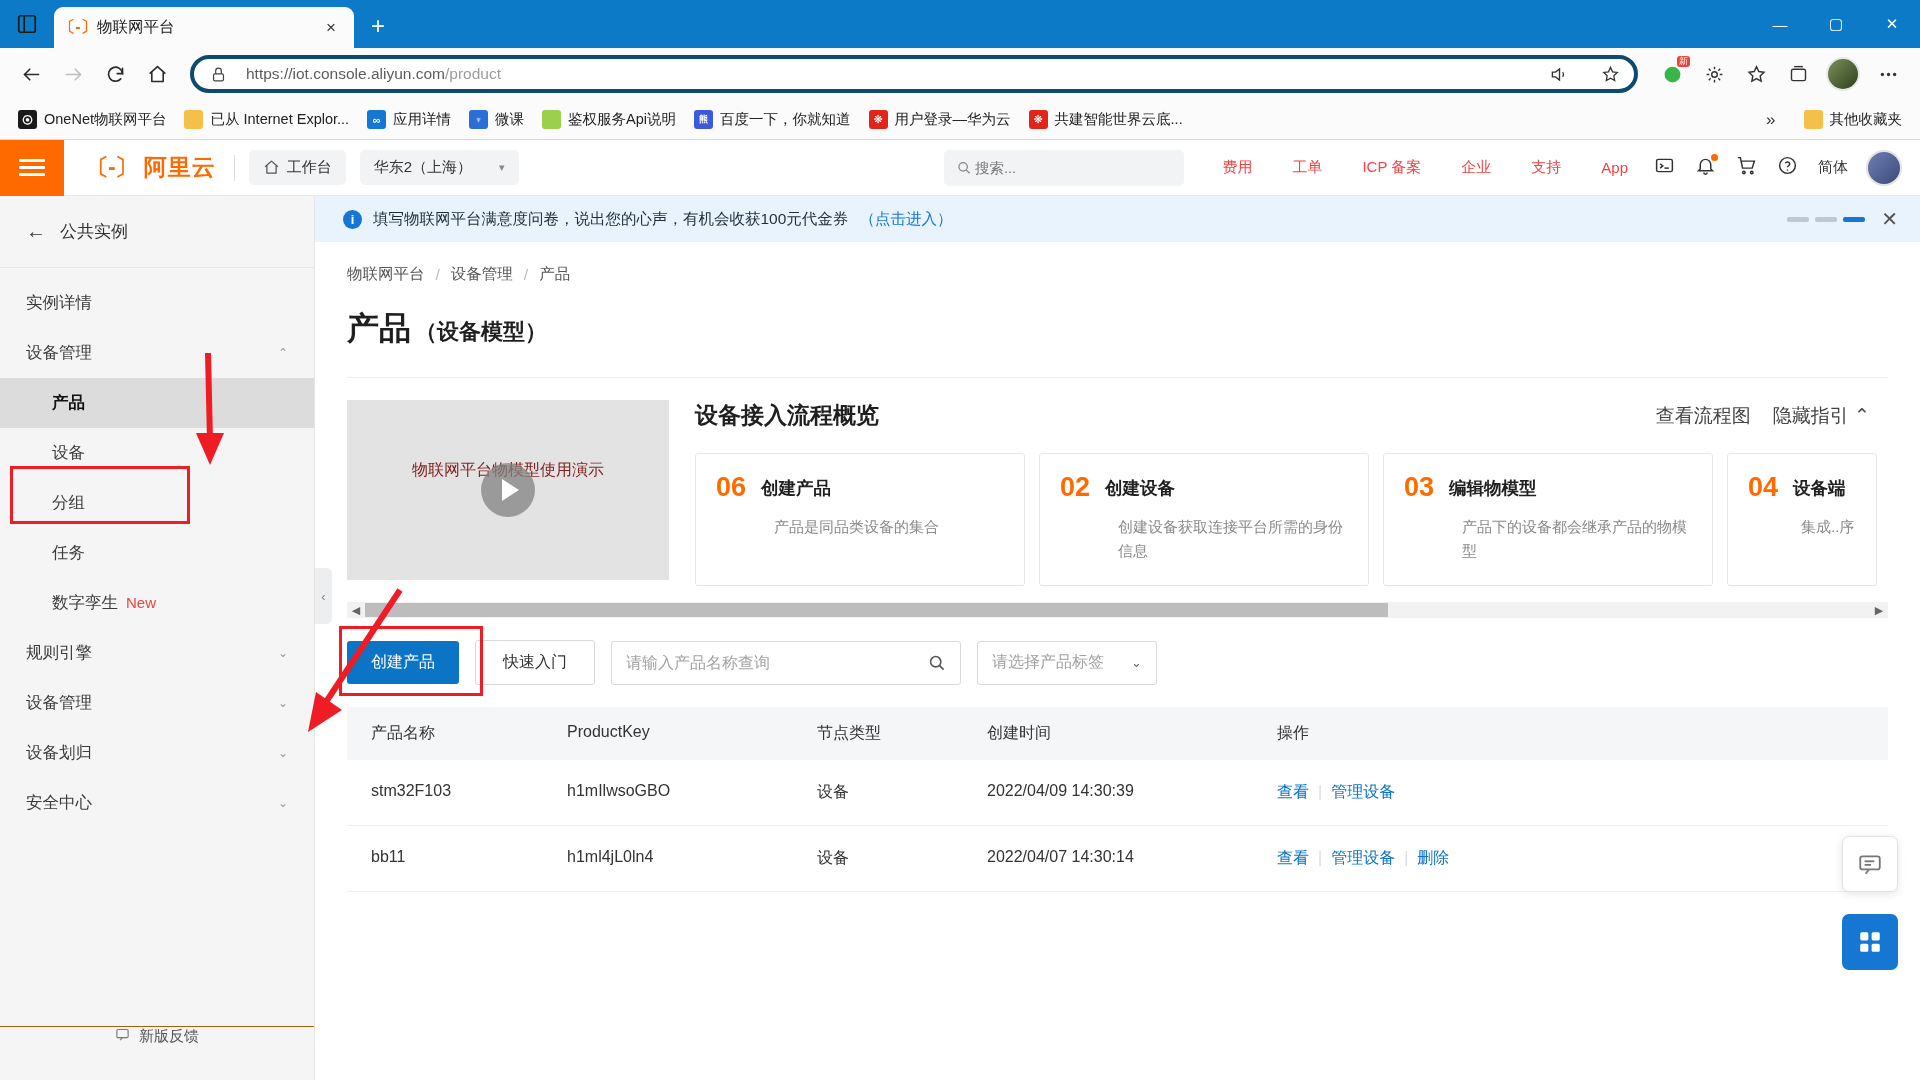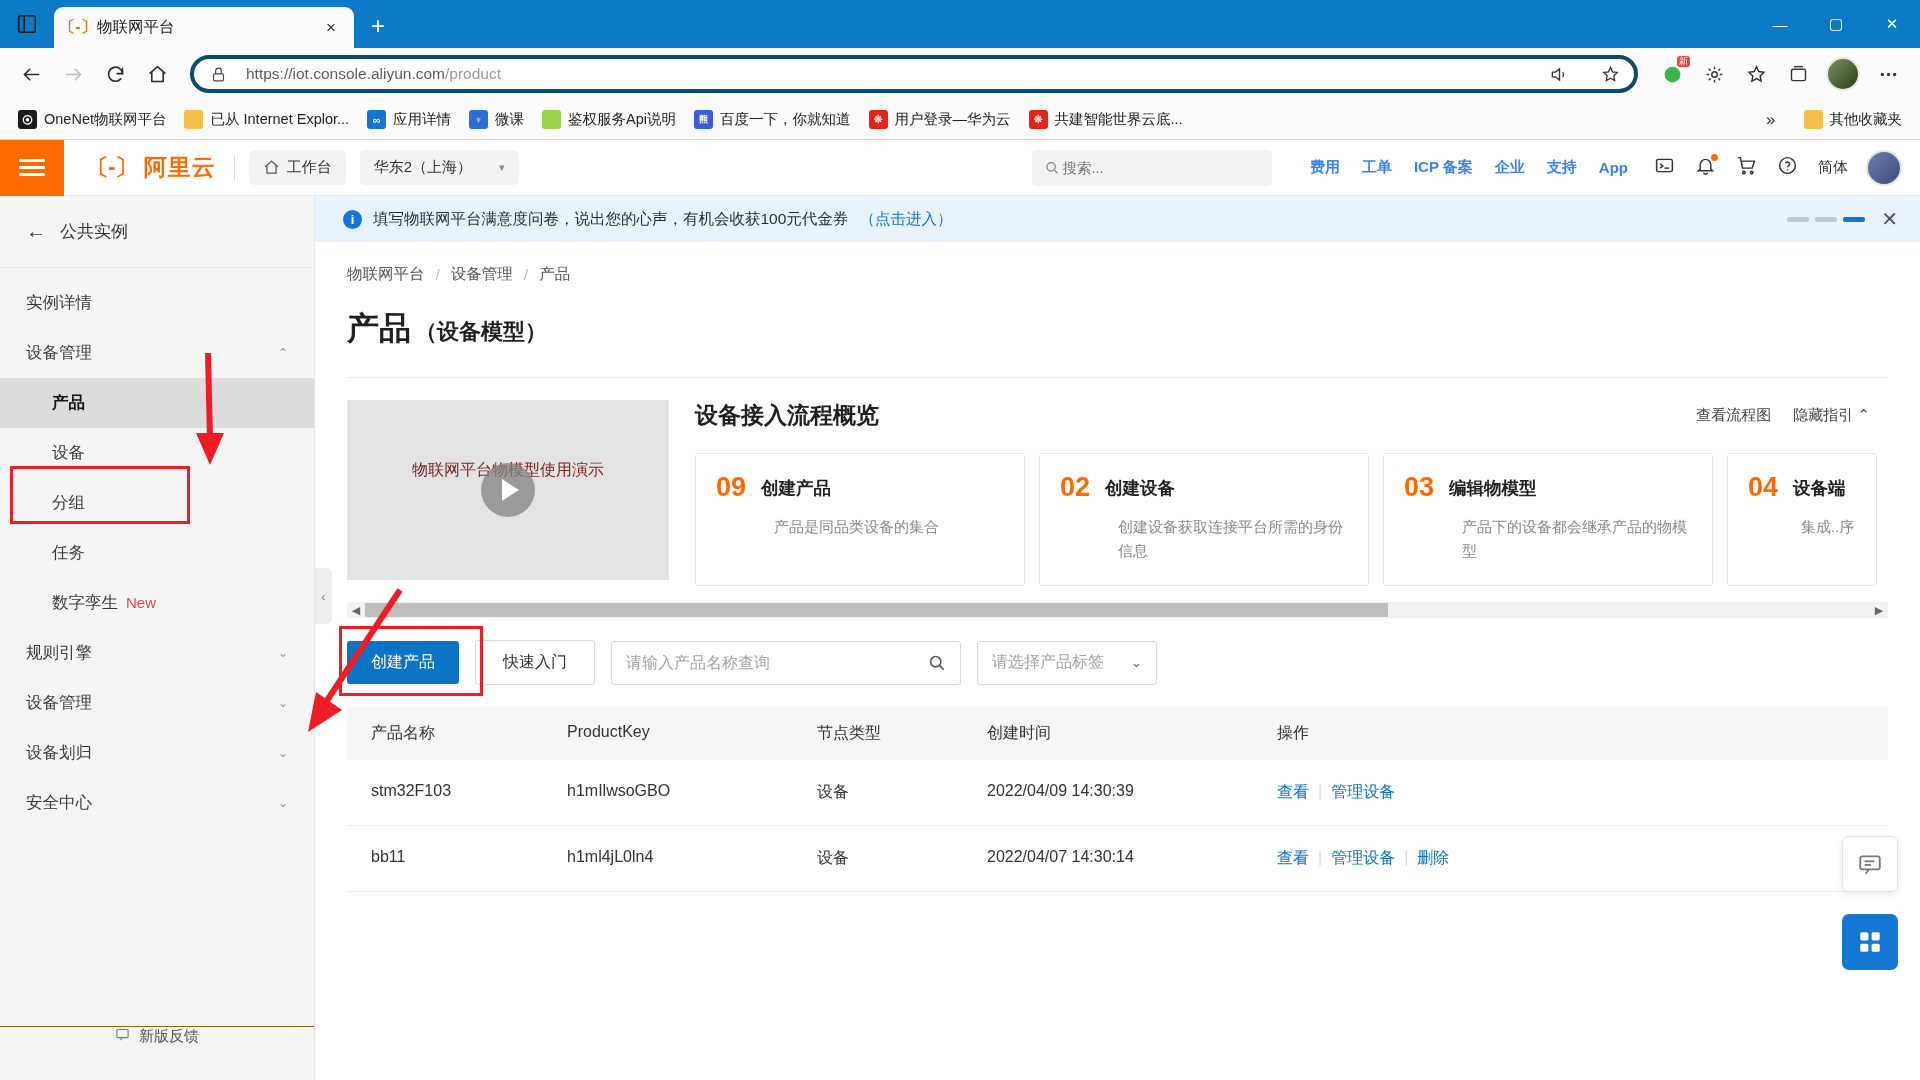--- a/index.html
+++ b/index.html
@@ -131,22 +131,22 @@
   .aly-search {
     width: 240px; height: 36px; background:#f2f3f5; border-radius: 5px;
     display:flex; align-items:center; padding: 0 12px; gap: 3px;
     margin-left: auto; flex:none;
   }
   .aly-search input {
     border:none; background:transparent; outline:none; font-size: 14.5px;
     color:#888; width: 100%; font-family: inherit;
   }
   .aly-nav {
-    display:flex; align-items:center; gap: 22px; margin-left: 38px;
-    font-size: 15px; color: #3b82f6; flex:none;font-weight:bold;
+    display:flex; align-items:center; gap: 40px; margin-left: 38px;
+    font-size: 15px; color: #ef4444; flex:none;
   }
   .aly-icons {
     display:flex; align-items:center; gap: 20px; margin-left: 26px;
     margin-right: 18px; color:#333; flex:none;
   }
   .aly-icons svg { width: 21px; height: 21px; }
   .icon-dot { position: relative; }
   .icon-dot::after {
     content:''; position:absolute; top:-1px; right:-2px; width: 7px; height:7px;
     border-radius:50%; background:#ff6a00;
@@ -241,21 +241,21 @@
   }
   .play-tri {
     width:0; height:0; border-left: 17px solid #fff;
     border-top: 11px solid transparent; border-bottom: 11px solid transparent;
     margin-left: 5px;
   }
   .guide-right { flex: 1; min-width: 0; }
   .guide-head { display:flex; align-items:center; }
   .guide-title { font-size: 23px; font-weight: bold; color:#1f1f1f; }
   .guide-links { margin-left:auto; display:flex; align-items:center; gap: 22px;
-    font-size: 15px; color: #444; padding-right: 18px; }
+    font-size: 19px; color: #444; padding-right: 18px; }
   .steps {
     display:flex; gap: 14px; margin-top: 22px; overflow: hidden;
   }
   .step-card {
     flex: none; width: 330px; border: 1px solid #e6e6e6; border-radius: 3px;
     padding: 18px 20px 22px 20px; min-height: 118px;
   }
   .step-card.cut { width: 150px; }
   .step-top { display:flex; align-items:center; gap: 15px; }
   .step-num { font-size: 27px; font-weight: bold; color:#ff6a00; }
@@ -663,21 +663,21 @@
             <div class="guide-head">
               <span class="guide-title">设备接入流程概览</span>
               <span class="guide-links">
                 <span>查看流程图</span>
                 <span><span>隐藏指引</span> <span>⌃</span></span>
               </span>
             </div>
             <div class="steps">
               <div class="step-card">
                 <div class="step-top">
-                  <span class="step-num">09</span>
+                  <span class="step-num">06</span>
                   <span class="step-name">创建产品</span>
                 </div>
                 <div class="step-desc">产品是同品类设备的集合</div>
               </div>
               <div class="step-card">
                 <div class="step-top">
                   <span class="step-num">02</span>
                   <span class="step-name">创建设备</span>
                 </div>
                 <div class="step-desc">创建设备获取连接平台所需的身份信息</div>

